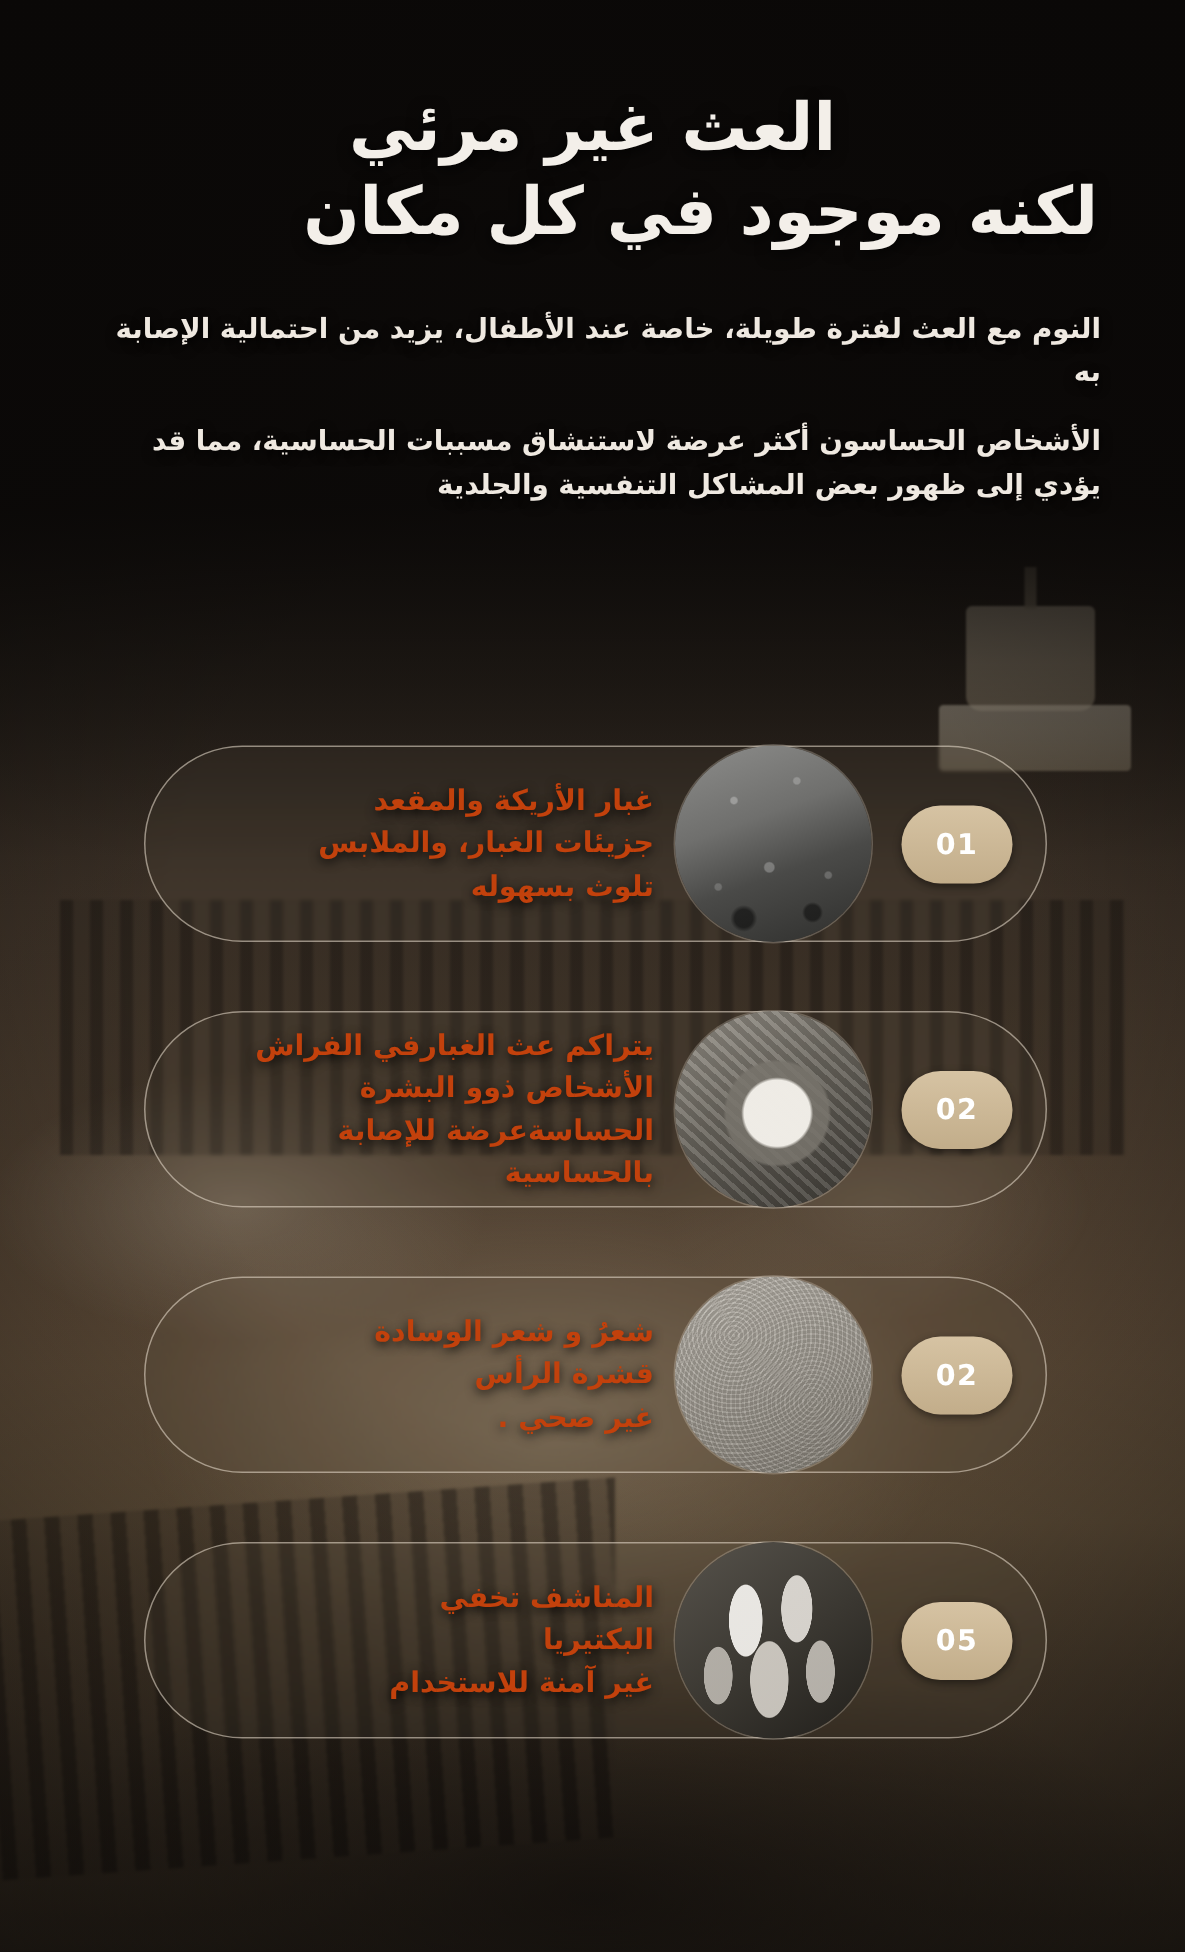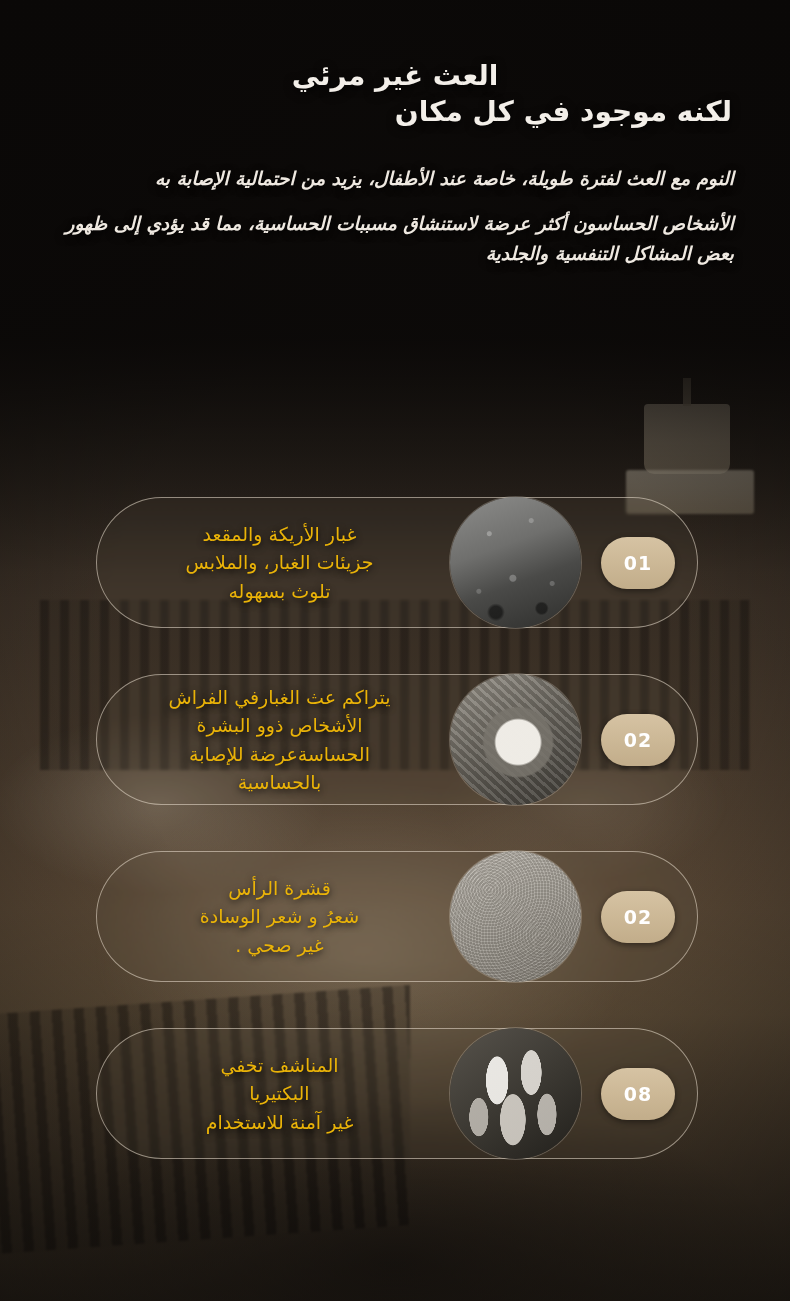--- a/index.html
+++ b/index.html
@@ -106,39 +106,38 @@
     z-index: 5;
     width: 100%;
     height: 100%;
   }
   .title-block {
     padding: 58px 58px 0 58px;
     text-align: center;
   }
   .title-line {
     color: #f3efe9;
-    font-size: 28px;
+    font-size: 44px;
     font-weight: bold;
     line-height: 1.28;
     letter-spacing: 0px;
     text-shadow: 0 2px 10px rgba(0,0,0,0.8);
   }
   .title-line.second {
     text-align: right;
   }
   .subtitle-block {
     margin: 34px 0 0 0;
     padding: 0 56px 0 58px;
     text-align: right;
     color: #efe9e1;
     font-size: 18.5px;
     font-weight: bold;
     line-height: 1.6;
     text-shadow: 0 2px 8px rgba(0,0,0,0.85);
-    font-style: italic;
   }
   .subtitle-para + .subtitle-para {
     margin-top: 16px;
   }
 
   
   .cards {
     position: absolute;
     top: 497px;
     left: 0;
@@ -157,24 +156,23 @@
     border-radius: 66px;
     background: rgba(120,104,86,0.10);
     backdrop-filter: blur(1px);
     box-sizing: border-box;
     padding: 0 22px;
   }
   .card:last-child { margin-bottom: 0; }
 
   .card-text {
     flex: 1;
-    text-align: center;
-    color: #eab308;
+    color: #c2410c;
     font-size: 19px;
-    font-weight: normal;
+    font-weight: bold;
     line-height: 1.48;
     padding: 0 8px 0 4px;
     text-shadow: 0 2px 7px rgba(0,0,0,0.85);
   }
   .card-thumb {
     width: 131px;
     height: 131px;
     border-radius: 50%;
     overflow: hidden;
     flex: 0 0 131px;
@@ -283,27 +281,27 @@
             <div>الحساسةعرضة للإصابة</div>
             <div>بالحساسية</div>
           </div>
         </div>
         <div class="card">
           <div class="badge">02</div>
           <div class="card-thumb">
             <div class="thumb-fiber"></div>
           </div>
           <div class="card-text">
+            <div>شعرُ  و شعر الوسادة</div>
             <div>قشرة الرأس</div>
-            <div>شعرُ  و شعر الوسادة</div>
             <div>غير صحي .</div>
           </div>
         </div>
         <div class="card">
-          <div class="badge">08</div>
+          <div class="badge">05</div>
           <div class="card-thumb">
             <div class="thumb-bacteria"></div>
           </div>
           <div class="card-text">
             <div>المناشف تخفي</div>
             <div>البكتيريا</div>
             <div>غير آمنة للاستخدام</div>
           </div>
         </div>
       </div>

